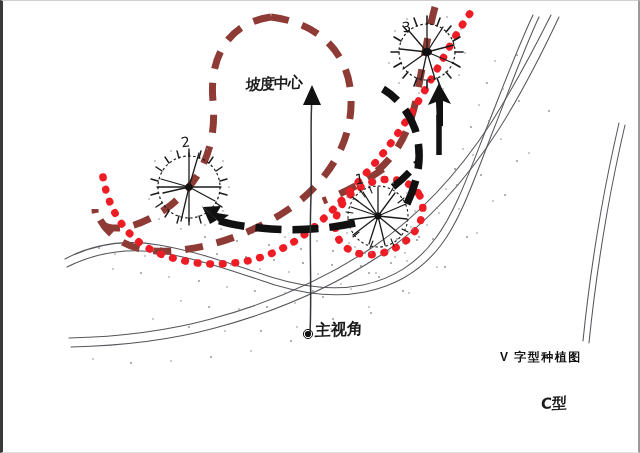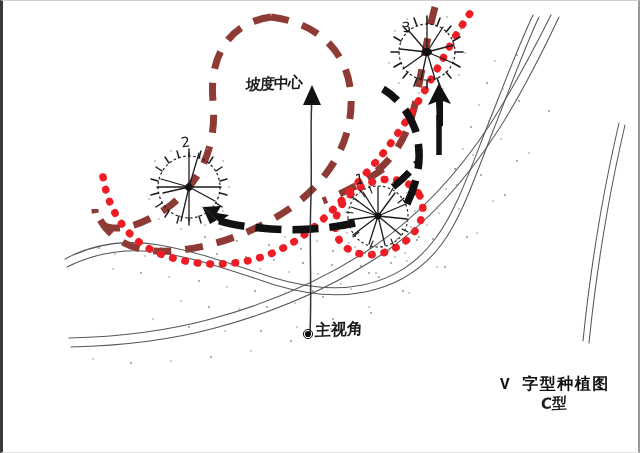--- a/index.html
+++ b/index.html
@@ -40,25 +40,25 @@
     left:243px; top:75px;
     font-size:15px;
     letter-spacing:-1px;
   }
   #lbl-main-view{
     left:312px; top:320px;
     font-size:16px;
     letter-spacing:0px;
   }
   #lbl-title{
-    left:497px; top:373px;
-    font-size:16px;
+    left:497px; top:348px;
+    font-size:12px;
     font-weight:700;
     letter-spacing:1.5px;
-    font-family:Liberation Mono, monospace;
+    font-family:Liberation Sans, sans-serif;
     color:#111;
   }
   #lbl-subtitle{
     left:538px; top:394px;
     font-size:15px;
     letter-spacing:0px;
   }
   .tree-num{
     position:absolute;
     font-size:14px;

